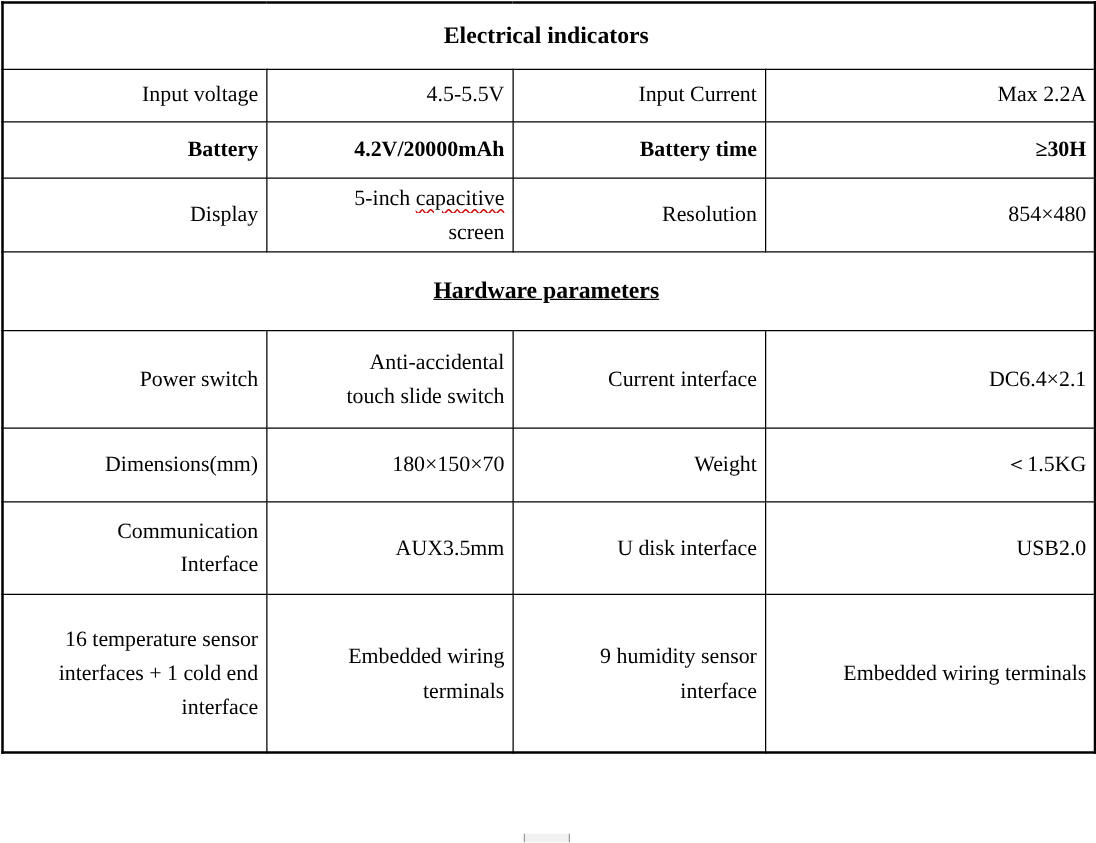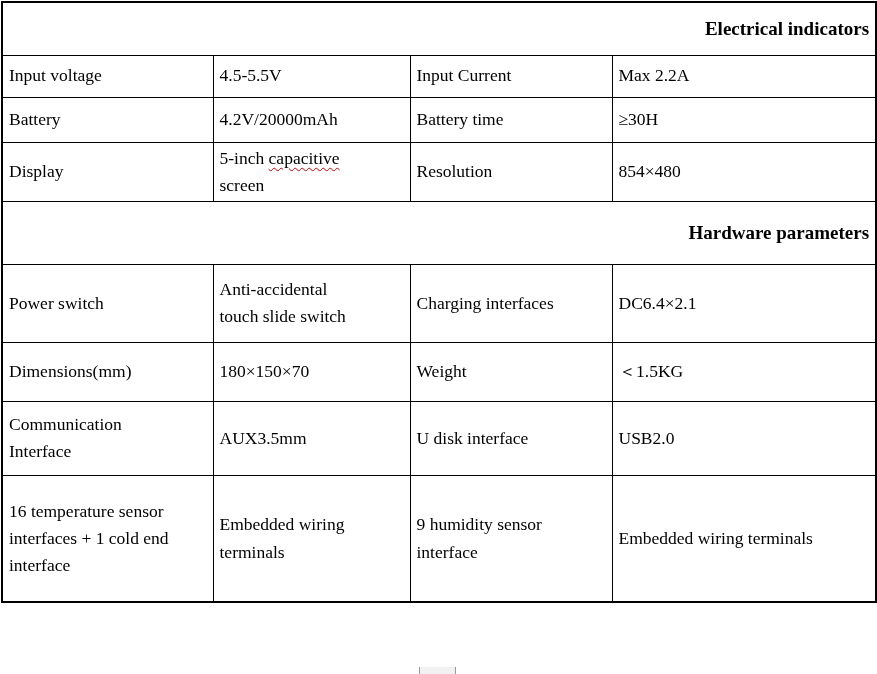--- a/index.html
+++ b/index.html
@@ -23,40 +23,40 @@
     top: 1px;
     width: 874px;
     border-collapse: collapse;
     table-layout: fixed;
     border: 2px solid #000000;
   }
   table.spec td {
     border: 1.5px solid #000000;
     font-size: 17.5px;
     line-height: 1.55;
-    text-align: left;
+    text-align: right;
     vertical-align: middle;
     padding: 2px 6px;
     white-space: pre-line;
     overflow: hidden;
   }
   table.spec td.section {
-    text-align: right;
+    text-align: center;
     font-weight: bold;
     font-size: 19px;
     padding-left: 2px;
     white-space: normal;
   }
   
   tr.rh-sec1 { height: 53px; }
   tr.rh-e1  { height: 42px; }
-  tr.rh-e2  { height: 45px; }
+  tr.rh-e2  { height: 45px; font-weight: bold; }
   tr.rh-e3  { height: 55px; margin-top: 44px; }
   tr.rh-e4  { height: 65px; }
-  tr.rh-sec2{ height: 63px; }
+  tr.rh-sec2{ height: 63px; text-decoration: underline; }
   tr.rh-h1  { height: 78px; margin-top: 48px; }
   tr.rh-h2  { height: 59px; }
   tr.rh-h3  { height: 74px; margin-left: 28px; }
   tr.rh-h4  { height: 127px; }
 
   .spellcheck {
     text-decoration-line: underline;
     text-decoration-style: wavy;
     text-decoration-color: var(--spellcheck, #cc0000);
     text-decoration-thickness: 1px;
@@ -116,21 +116,21 @@
 
 
     <tr class="rh-sec2">
       <td class="section" colspan="4">Hardware parameters</td>
     </tr>
 
     <tr class="rh-h1">
       <td>Power switch</td>
       <td>Anti-accidental
 touch slide switch</td>
-      <td>Charging interfaces</td>
+      <td>Current interface</td>
       <td>DC6.4×2.1</td>
     </tr>
 
     <tr class="rh-h2">
       <td>Dimensions(mm)</td>
       <td>180×150×70</td>
       <td>Weight</td>
       <td>＜1.5KG</td>
     </tr>
 

